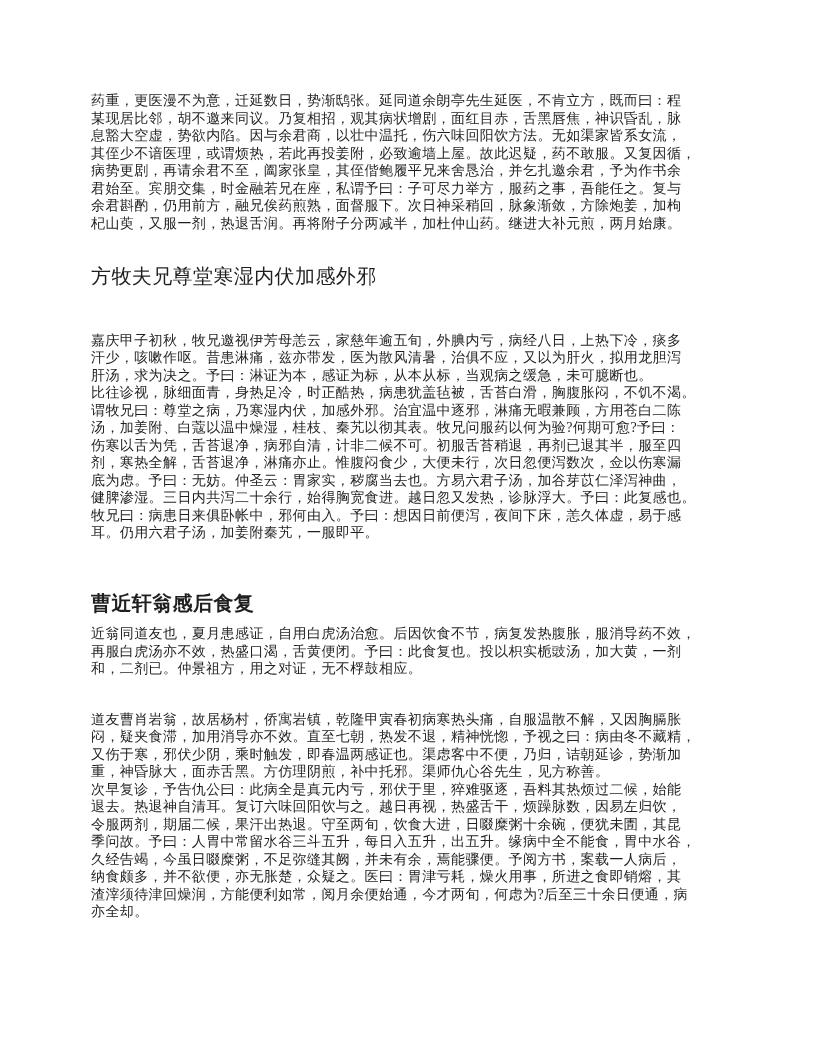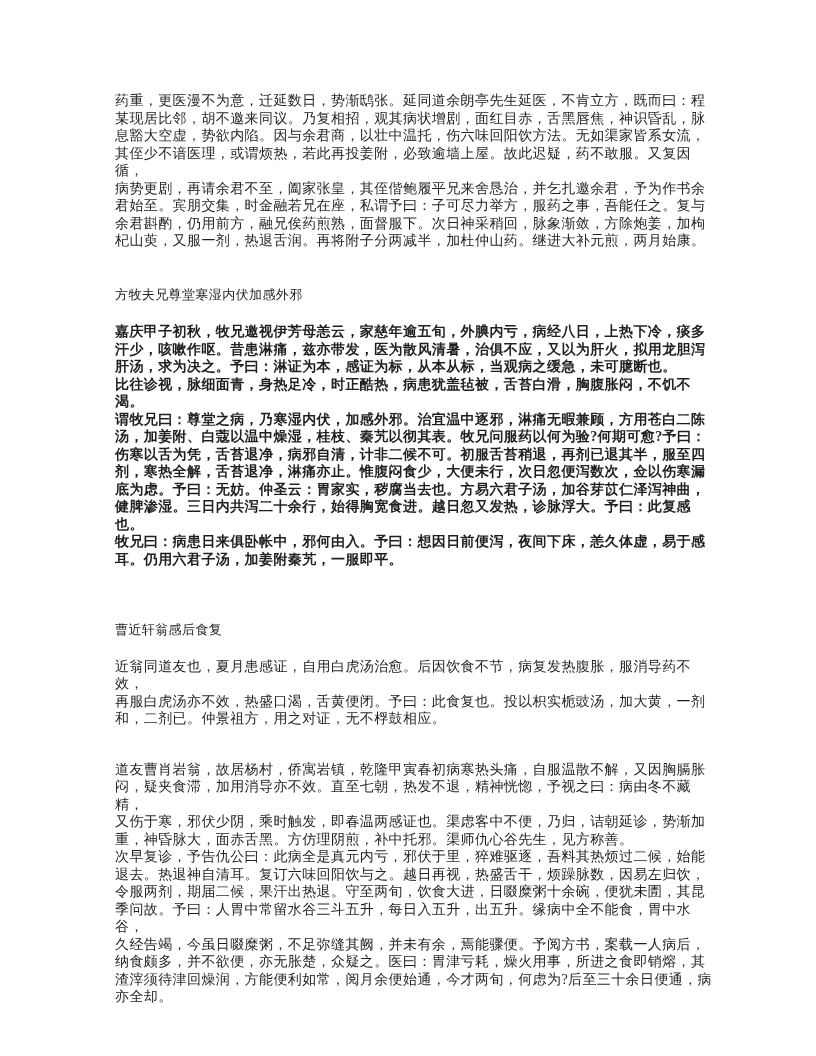--- a/index.html
+++ b/index.html
@@ -11,37 +11,37 @@
     width: 816px;
     height: 1056px;
     overflow: hidden;
     font-family: "Liberation Serif", "DejaVu Serif", serif;
     color: #1f1f1f;
   }
   .page {
     box-sizing: border-box;
     width: 816px;
     height: 1056px;
-    padding: 92px 100px 0 115px;
+    padding: 92px 100px 0 91px;
     background: #ffffff;
   }
   .para, .heading {
     margin: 0;
     font-size: 14px;
     font-weight: normal;
     line-height: 17.5px;
     letter-spacing: 0.4px;
     white-space: pre-line;
     text-align: left;
   }
-  .heading { font-size: 13px; }
+  .heading { font-size: 20px; }
   .mt-h1 { margin-top: 36px; }
-  .mt-p2 { margin-top: 20px; font-weight: bold; }
-  .mt-h2 { margin-top: 53px; }
-  .mt-p4 { margin-top: 19px; }
+  .mt-p2 { margin-top: 46px; }
+  .mt-h2 { margin-top: 53px; font-weight: bold; }
+  .mt-p4 { margin-top: 13px; }
   .mt-h3 { margin-top: 27px; }
   .mt-p6 { margin-top: 33px; }
 </style>
 </head>
 <body>
 
 <main class="page">
   <p class="para">药重，更医漫不为意，迁延数日，势渐鸱张。延同道余朗亭先生延医，不肯立方，既而曰：程
 某现居比邻，胡不邀来同议。乃复相招，观其病状增剧，面红目赤，舌黑唇焦，神识昏乱，脉
 息豁大空虚，势欲内陷。因与余君商，以壮中温托，伤六味回阳饮方法。无如渠家皆系女流，

